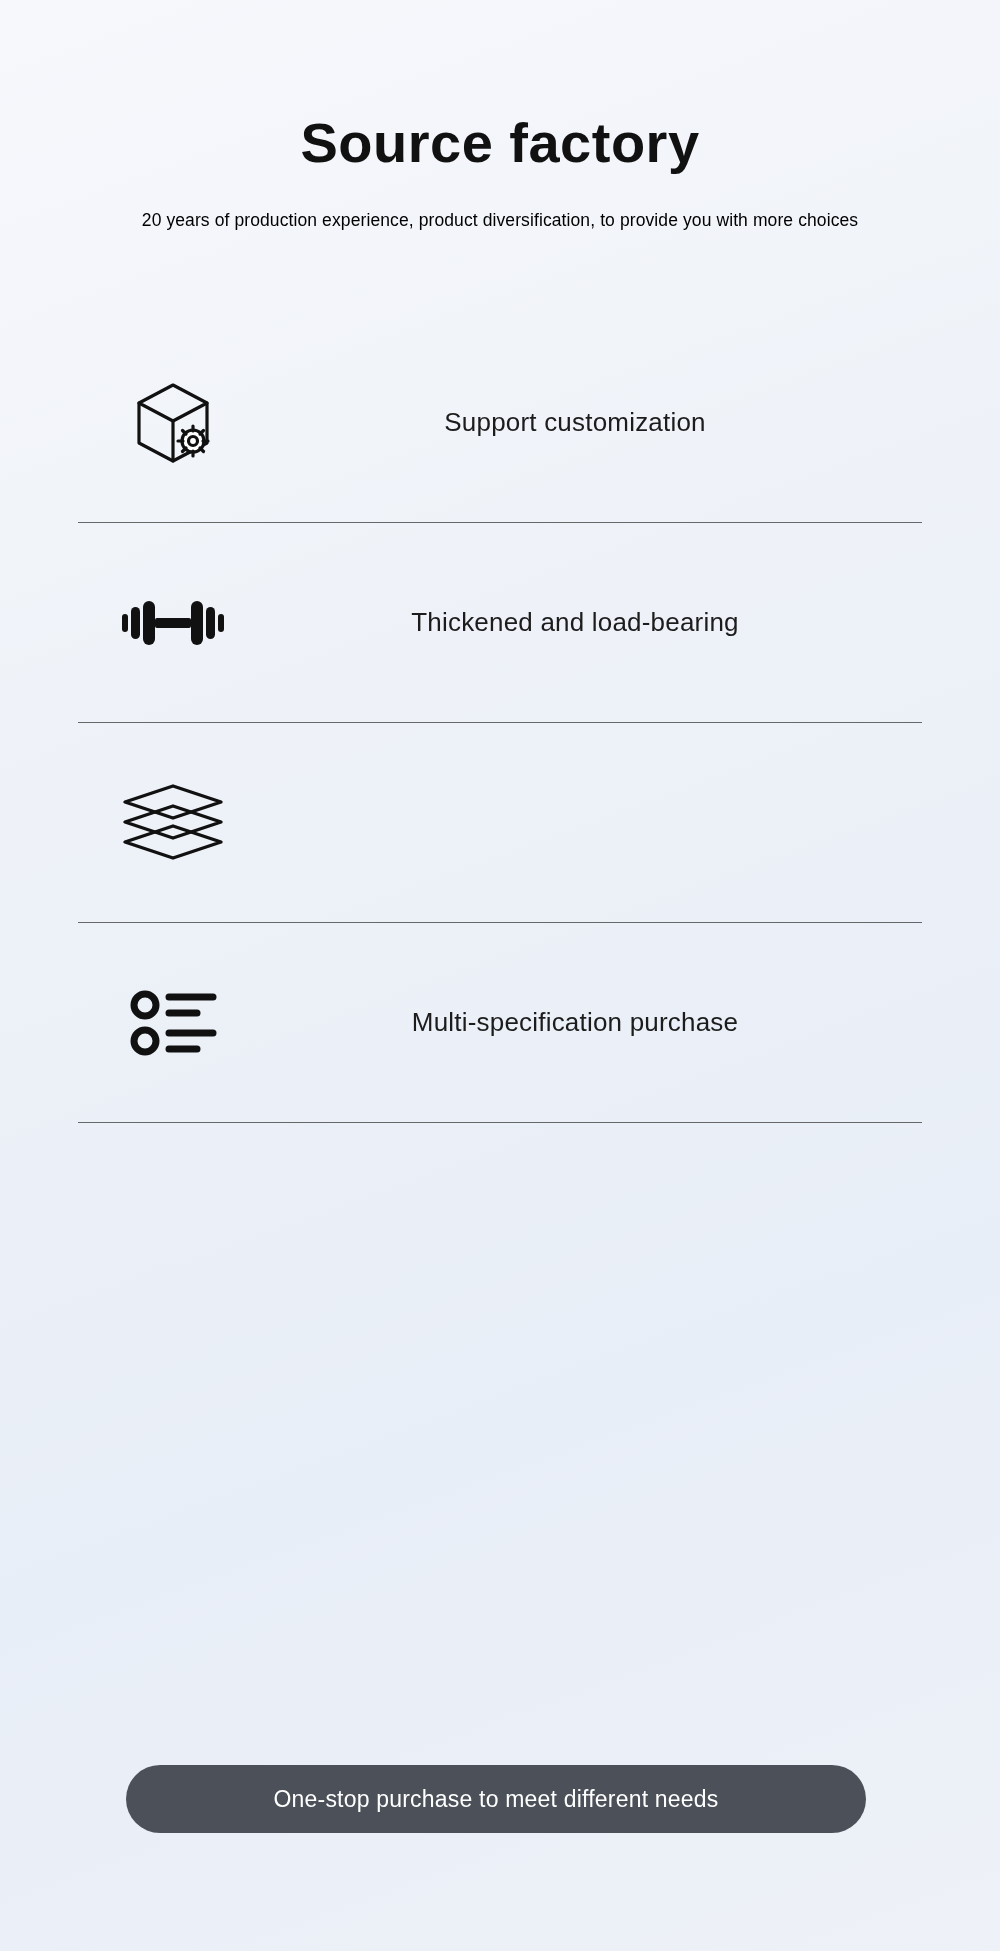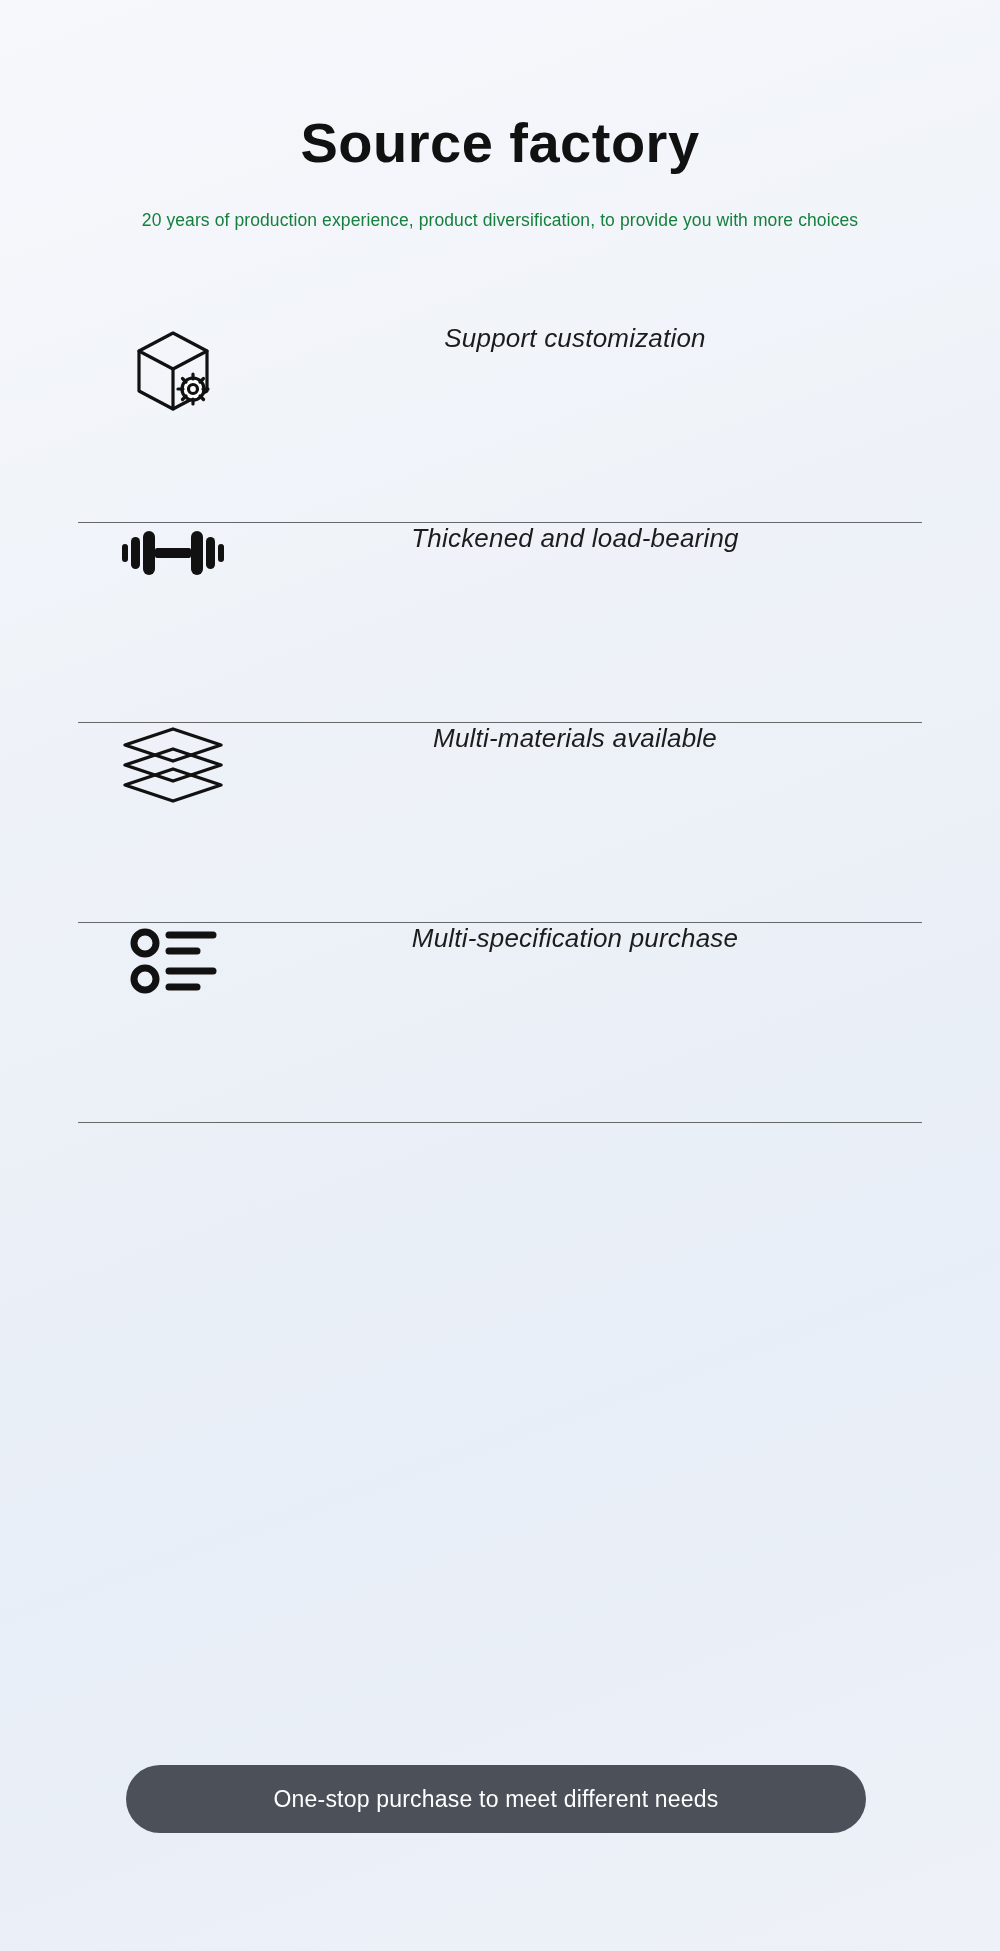--- a/index.html
+++ b/index.html
@@ -29,33 +29,32 @@
     font-size: 56px;
     font-weight: bold;
     letter-spacing: 0.5px;
     color: #111;
     margin: 0;
     line-height: 1.1;
   }
   .subtitle {
     margin-top: 36px;
     font-size: 17.5px;
-    color: #15803d;
+    color: #000000;
     letter-spacing: 0.1px;
   }
   .features {
     margin-top: 92px;
     padding: 0 78px 0 78px;
   }
   .feature-row {
     position: relative;
     height: 200px;
     display: flex;
-    align-items: flex-start;
-    font-style: italic;
+    align-items: center;
   }
   .feature-row .divider {
     position: absolute;
     left: 0;
     right: 0;
     bottom: 0;
     height: 1px;
     background: #3a3a3a;
     opacity: 0.75;
   }
@@ -150,21 +149,20 @@
     </div>
 
     <div class="feature-row">
       <div class="feature-icon">
         <svg width="108" height="86" viewBox="0 0 108 86" fill="none" stroke="#111" stroke-width="3.4" stroke-linejoin="round">
           <polygon points="54,6 102,22 54,38 6,22"></polygon>
           <polygon points="54,26 102,42 54,58 6,42"></polygon>
           <polygon points="54,46 102,62 54,78 6,62"></polygon>
         </svg>
       </div>
-      <div class="feature-label">Multi-materials available</div>
       <div class="divider"></div>
     </div>
 
     <div class="feature-row">
       <div class="feature-icon">
         <svg width="92" height="76" viewBox="0 0 92 76" fill="none" stroke="#111" stroke-linecap="round">
           <circle cx="18" cy="20" r="11" stroke-width="7"></circle>
           <circle cx="18" cy="56" r="11" stroke-width="7"></circle>
           <line x1="42" y1="12" x2="86" y2="12" stroke-width="7"></line>
           <line x1="42" y1="28" x2="70" y2="28" stroke-width="7"></line>

